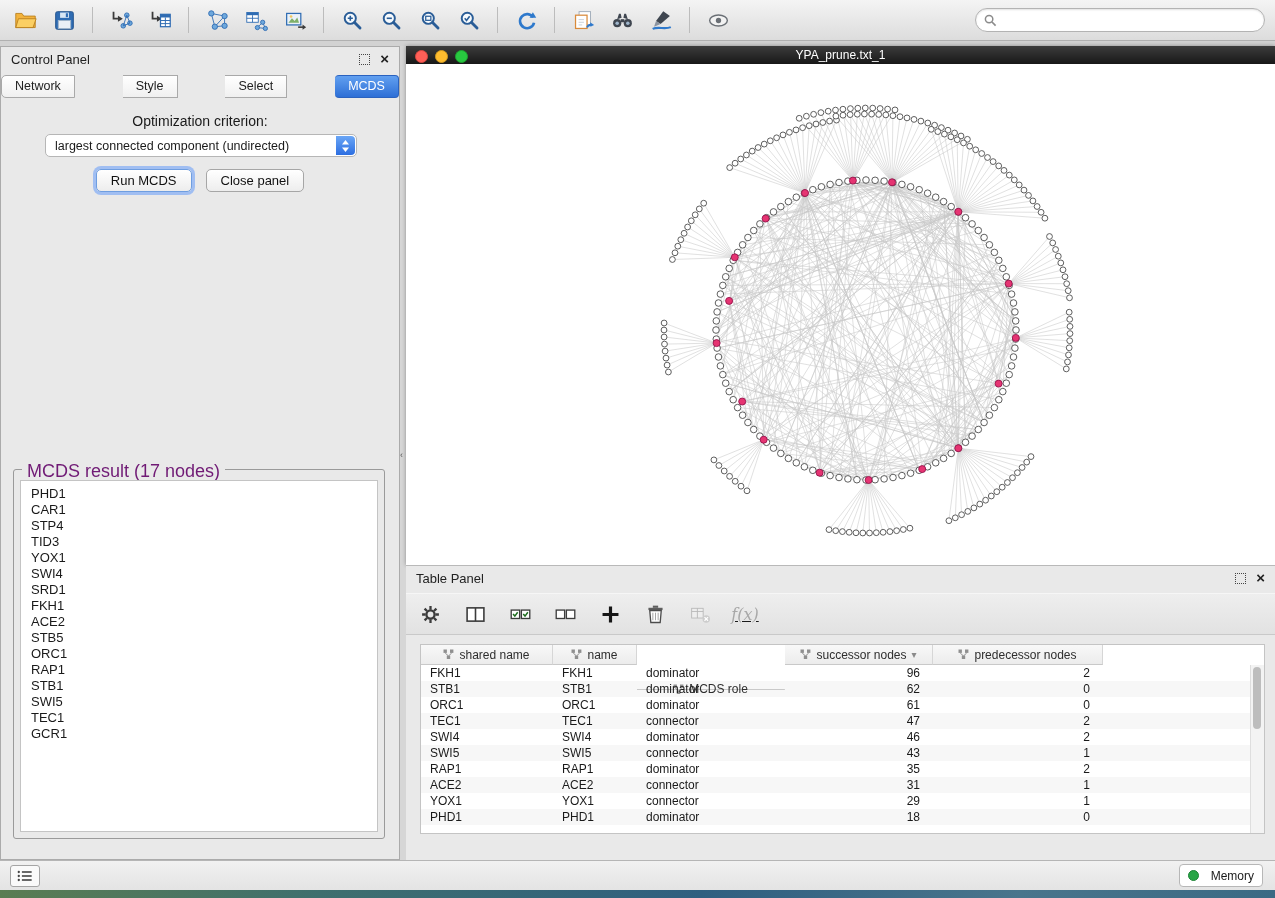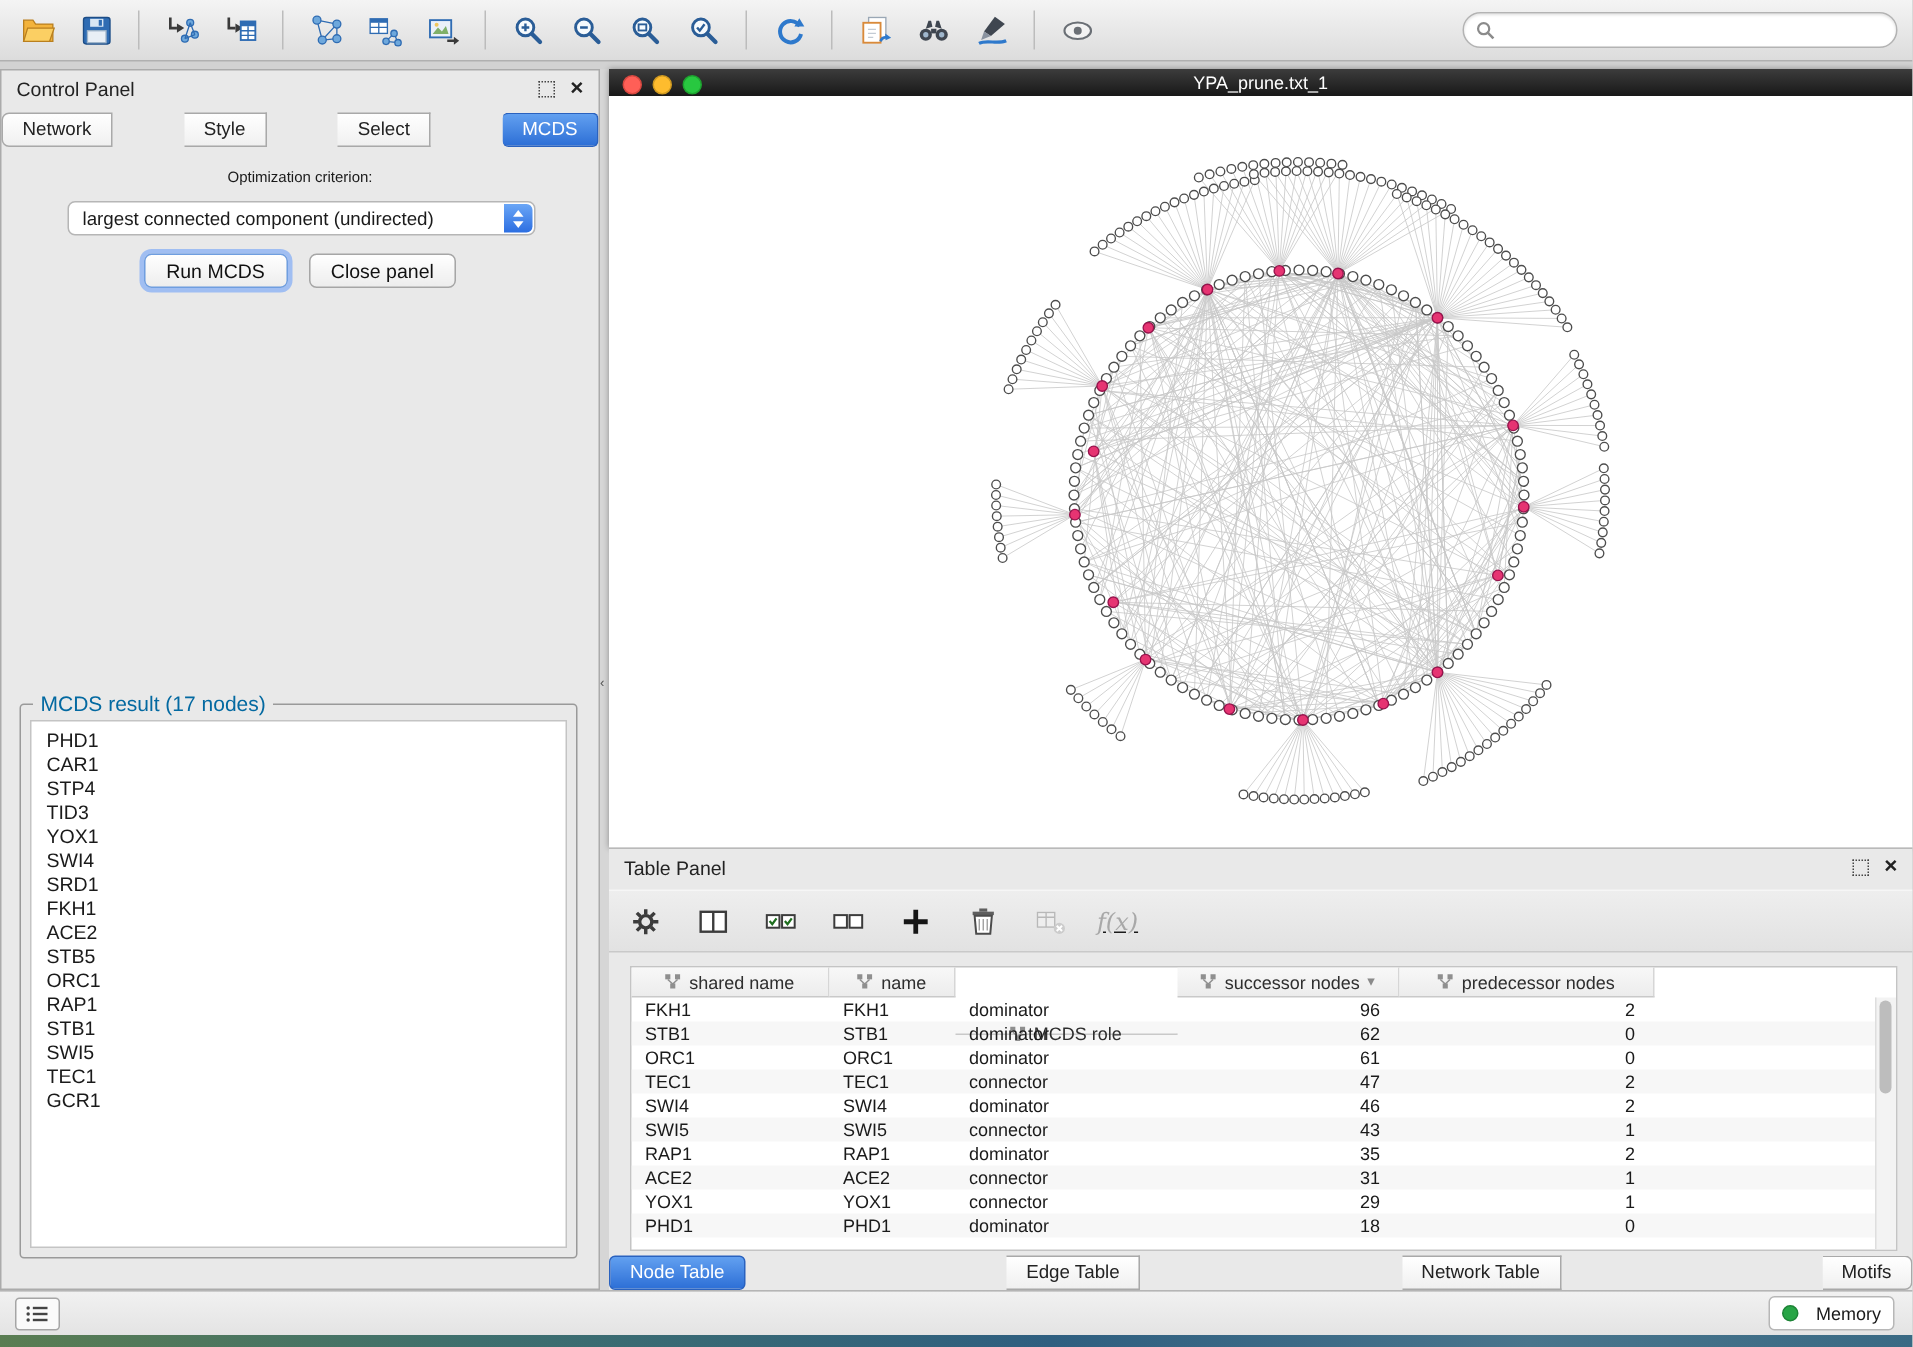--- a/index.html
+++ b/index.html
@@ -26,31 +26,31 @@
   .win-btns{margin-left:auto;display:flex;align-items:center;gap:10px;}
   .float-btn{width:9px;height:9px;border:1.5px dotted #444;display:inline-block;}
   .close-btn{font-size:15px;font-weight:bold;color:#222;line-height:12px;cursor:default;}
   .seg-row{position:absolute;left:0;right:0;display:flex;justify-content:space-between;}
   .cp-tabs{top:28px;}
   .seg .tab, .seg-row .tab{padding:0 13px;height:21px;line-height:21px;font-size:12.5px;
     background:linear-gradient(#ffffff,#f0f0f0);border:1px solid #a9a9a9;border-left:none;color:#222;}
   .seg-row .tab:first-child{border-left:1px solid #a9a9a9;border-radius:5px 0 0 5px;}
   .seg-row .tab:last-child{border-radius:0 5px 5px 0;}
   .seg-row .tab.active{background:linear-gradient(#62a0f0,#2d6fd6);border-color:#2a62bf;color:#fff;border-radius:4px;}
-  .opt-label{position:absolute;top:66px;left:0;right:0;text-align:center;font-size:10px;}
+  .opt-label{position:absolute;top:66px;left:0;right:0;text-align:center;font-size:14px;}
   .select{position:absolute;top:87px;left:44px;width:312px;height:23px;background:#fff;border:1px solid #b6b6b6;
     border-radius:5px;display:flex;align-items:center;font-size:12.5px;padding-left:9px;box-sizing:border-box;}
   .select .chev{position:absolute;right:1px;top:1px;bottom:1px;width:19px;border-radius:0 4px 4px 0;
     background:linear-gradient(#6aa6f6,#2c6ee1);display:flex;align-items:center;justify-content:center;}
   .btn-row{position:absolute;top:122px;left:0;right:0;display:flex;justify-content:center;gap:14px;}
   .btn{height:23px;padding:0 14px;font-size:13px;background:linear-gradient(#ffffff,#ededed);
     border:1px solid #a6a6a6;border-radius:5px;font-family:"Liberation Sans",sans-serif;color:#111;}
   .btn.focused{box-shadow:0 0 0 3px rgba(100,155,250,.55);border-color:#6f9ee0;}
   .group{position:absolute;top:422px;left:12px;width:370px;height:368px;border:1px solid #9a9a9a;border-radius:3px;}
-  .group-legend{position:absolute;top:-9px;left:8px;background:#e9e9e9;padding:0 5px;font-size:14px;color:#0369a1;}
+  .group-legend{position:absolute;top:-9px;left:8px;background:#e9e9e9;padding:0 5px;font-size:18px;color:#701a75;}
   .group-list{position:absolute;left:6px;right:6px;top:10px;bottom:6px;background:#fff;border:1px solid #c4c4c4;
     overflow:hidden;padding:5px 0 0 10px;}
   .mcds-item{font-size:13px;line-height:16px;}
   
   .splitter{position:absolute;left:400px;top:46px;width:6px;height:814px;background:#d6d6d6;}
   .splitter:before{content:"‹";position:absolute;top:404px;left:0;font-size:9px;color:#555;}
   
   .net-window{position:absolute;left:406px;top:46px;width:869px;height:519px;background:#fff;
     box-shadow:0 0 4px rgba(0,0,0,.35);}
   .net-title{height:18px;background:linear-gradient(#3c3c3c,#181818);position:relative;
@@ -1255,26 +1255,20 @@
           <div class="td" style="width: 84px;">PHD1</div>
           <div class="td" style="width: 148px;">dominator</div>
           <div class="td num" style="width: 148px;">18</div>
           <div class="td num" style="width: 170px;">0</div>
         </div>
       </div>
     <div class="t-scroll">
       <div class="t-thumb"></div>
     </div>
   </div>
-  <div class="seg-row tp-tabs" id="tp-tabs">
-      <div class="tab active">Node Table</div>
-      <div class="tab">Edge Table</div>
-      <div class="tab">Network Table</div>
-      <div class="tab">Motifs</div>
-    </div>
 </div>
 
 <div class="status-bar">
   <div class="menu-btn">
     <svg width="20" height="16" viewBox="0 0 22 18">
       <g fill="#444">
         <circle cx="4" cy="4.5" r="1.3"></circle>
           <circle cx="4" cy="9" r="1.3"></circle>
           <circle cx="4" cy="13.5" r="1.3"></circle>
         <rect x="7.5" y="3.6" width="11" height="1.8"></rect>

